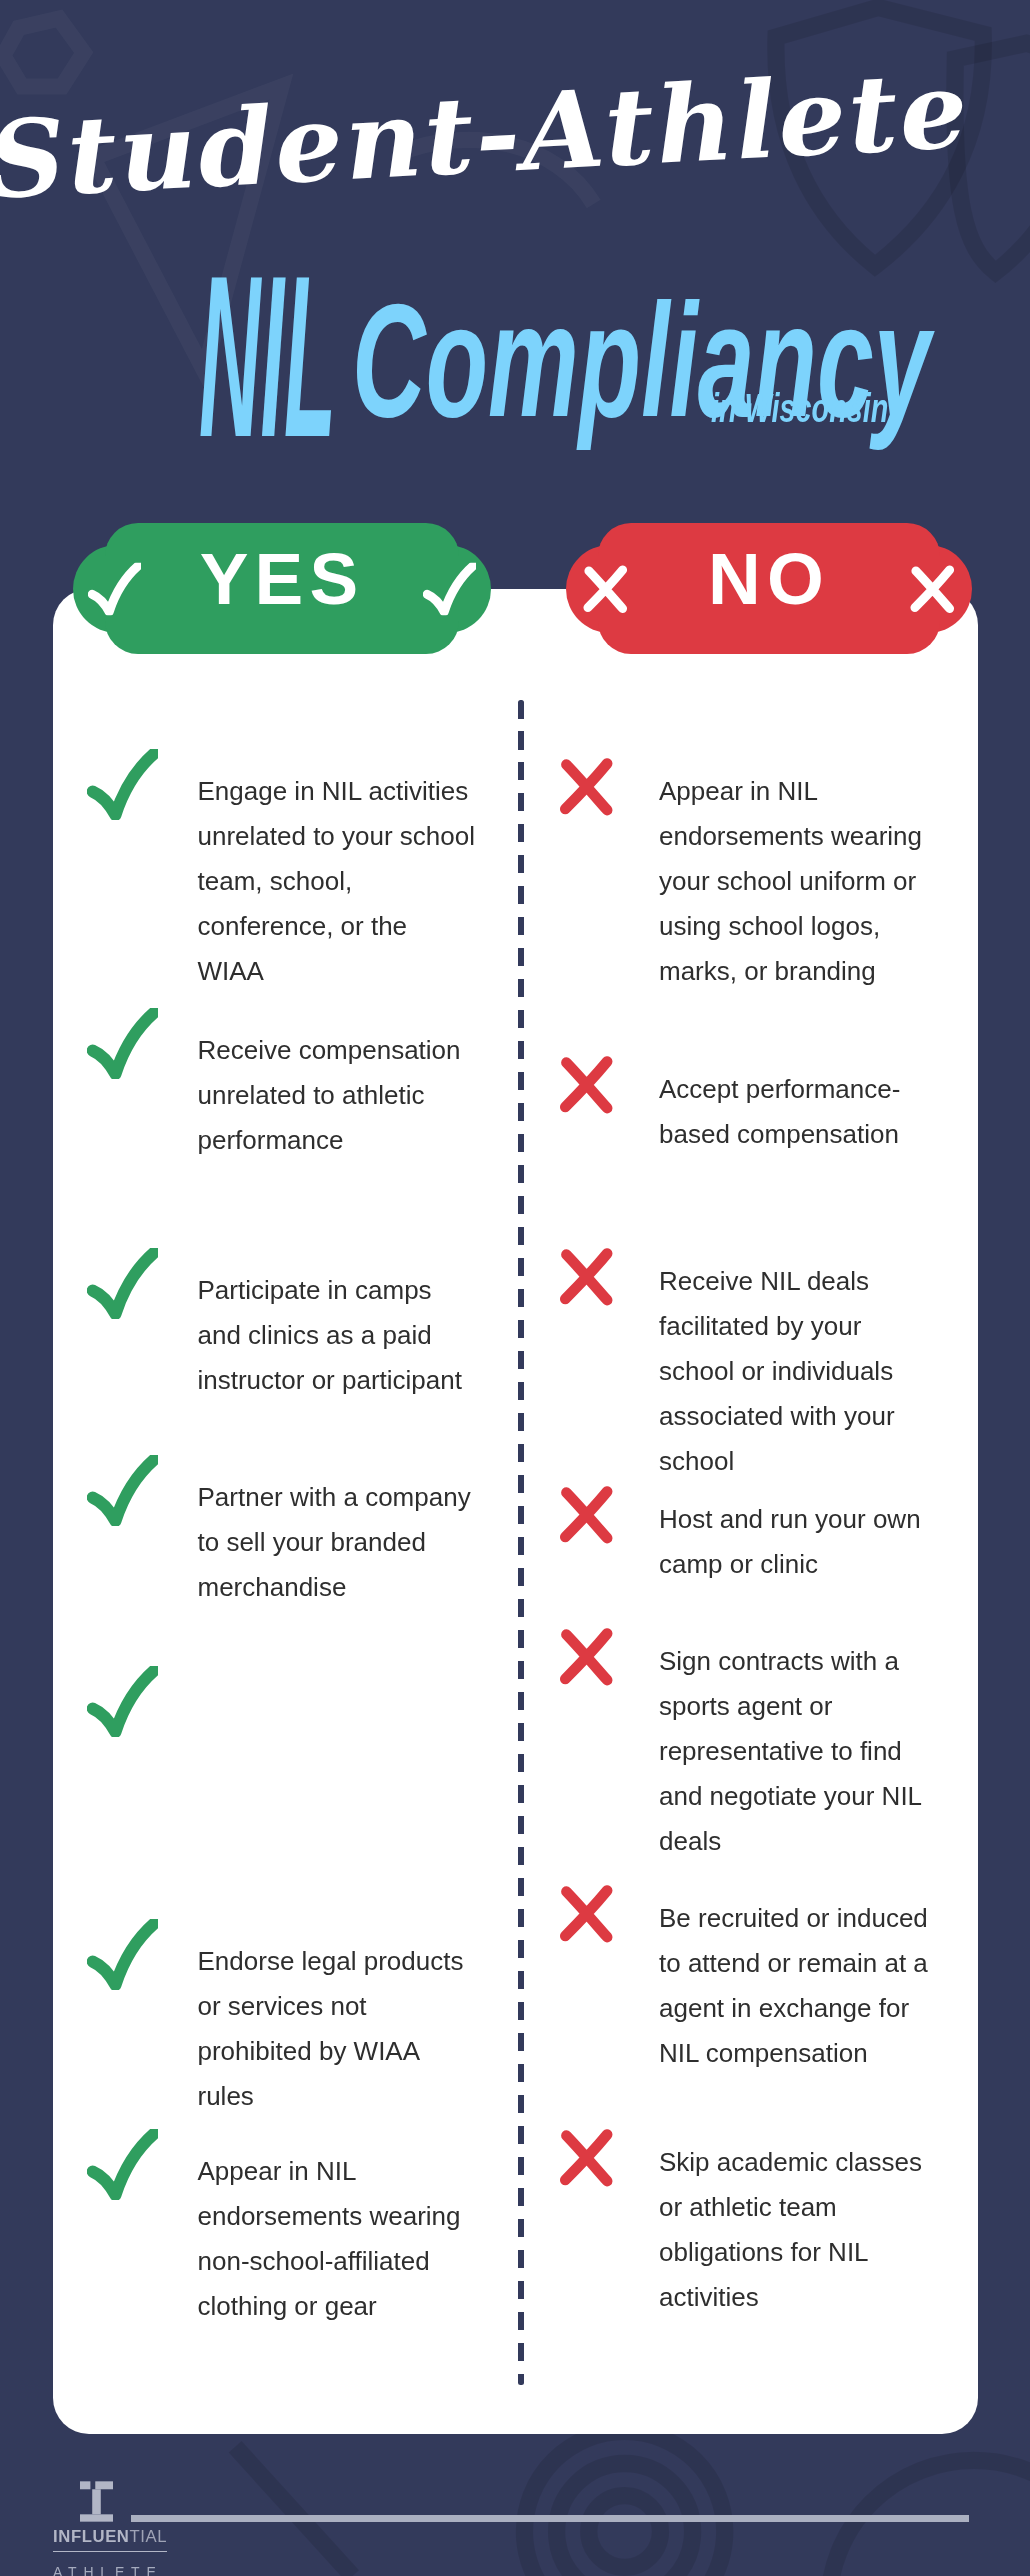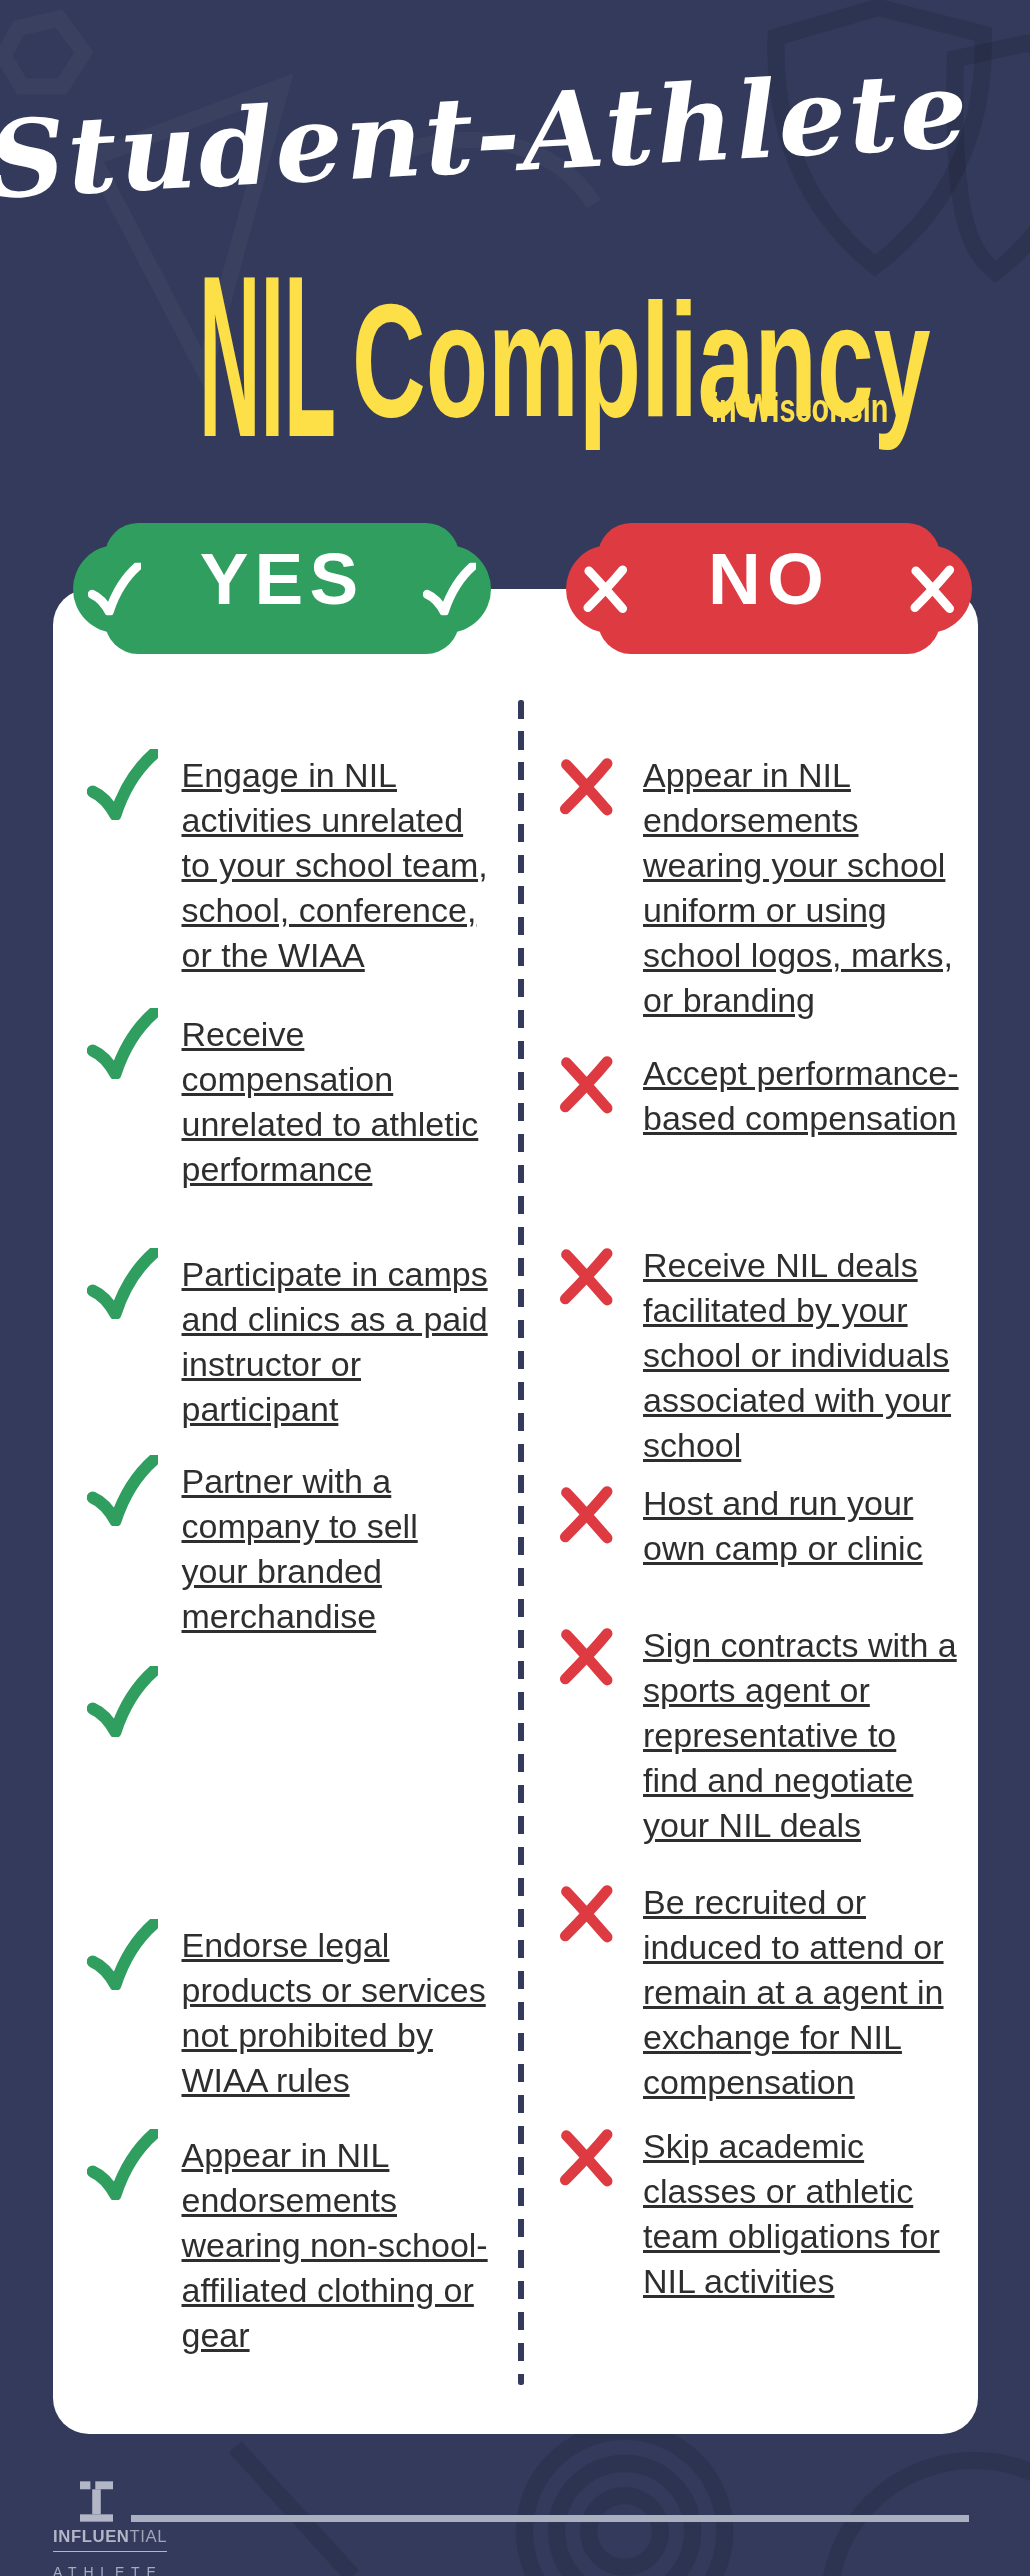--- a/index.html
+++ b/index.html
@@ -14,21 +14,21 @@
   .pattern{position:absolute;inset:0;z-index:0;}
   
   .script-title{
     position:absolute;left:-12.4px;top:73px;width:946px;
     text-align:center;
     font-family:"DejaVu Serif", serif;font-style:italic;font-weight:600;
     font-size:106px;color:#ffffff;letter-spacing:2.5px;
     transform:rotate(-3deg);
     z-index:1;white-space:nowrap;
   }
-  .t-nil,.t-comp,.t-sub{position:absolute;color:#fde047;line-height:1;z-index:1;white-space:nowrap;}
+  .t-nil,.t-comp,.t-sub{position:absolute;color:#7dd3fc;line-height:1;z-index:1;white-space:nowrap;font-style:italic;}
   .t-nil{left:199px;top:242px;font-size:230px;font-weight:700;}
   .t-nil>span{display:inline-block;transform:scaleX(0.37);transform-origin:left top;}
   .t-comp{left:352px;top:279px;font-size:162px;font-weight:700;}
   .t-comp>span{display:inline-block;transform:scaleX(0.63);transform-origin:left top;}
   .t-sub{left:711px;top:388px;font-size:40px;font-weight:600;}
   .t-sub>span{display:inline-block;transform:scaleX(0.72);transform-origin:left top;}
   
   .badge{position:absolute;top:523px;height:131px;z-index:3;}
   .badge .pill{position:absolute;top:0;bottom:0;left:32px;right:32px;border-radius:33px;}
   .badge .lobe{position:absolute;width:88px;height:88px;border-radius:50%;top:21.6px;}
@@ -46,21 +46,21 @@
   
   .card{
     position:absolute;left:53px;top:589px;width:925px;height:1845px;
     background:#ffffff;border-radius:36px;z-index:2;
   }
   .divider{
     position:absolute;left:465px;top:111px;width:5.6px;height:1685px;border-radius:2.5px;
     background:repeating-linear-gradient(to bottom,#333a5b 0 18.5px,transparent 18.5px 31px);
   }
   .item{position:absolute;display:flex;align-items:flex-start;}
-  .item p{margin:0;font-size:34px;line-height:45px;color:#2e2e2e;text-decoration:underline;}
+  .item p{margin:16px;font-size:26px;line-height:45px;color:#2e2e2e;}
   .item.left{left:34px;width:405px;}
   .item.right{left:504px;width:402px;}
   .item .icon{flex:0 0 auto;display:block;}
   .item.left .icon{width:71px;margin:-3.7px 23.5px 0 0;color:#2f9e5f;}
   .item.right .icon{width:59px;margin:3.7px 27px 0 0;color:#dd3a42;}
   .y1{top:164px}.y2{top:423px}.y3{top:663px}.y4{top:870px}.y5{top:1081px}.y6{top:1334px}.y7{top:1544px}
   .n1{top:164px}.n2{top:462px}.n3{top:654px}.n4{top:892px}.n5{top:1034px}.n6{top:1291px}.n7{top:1535px}
   
   .brand{position:absolute;left:53px;top:2481px;width:87px;z-index:2;text-align:center;}
   .brand-mark{display:block;margin:0 auto 5px auto;}

